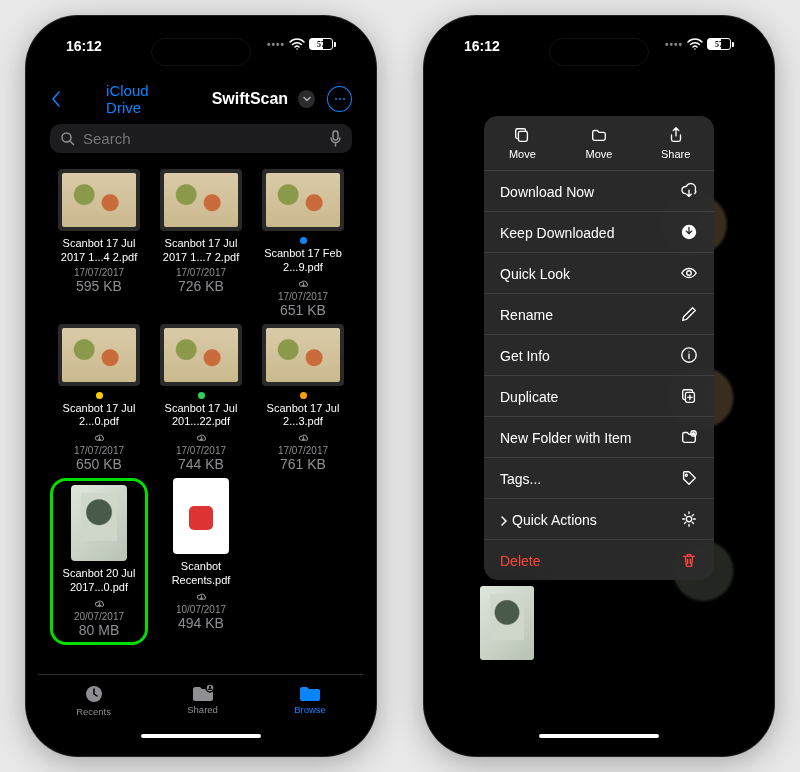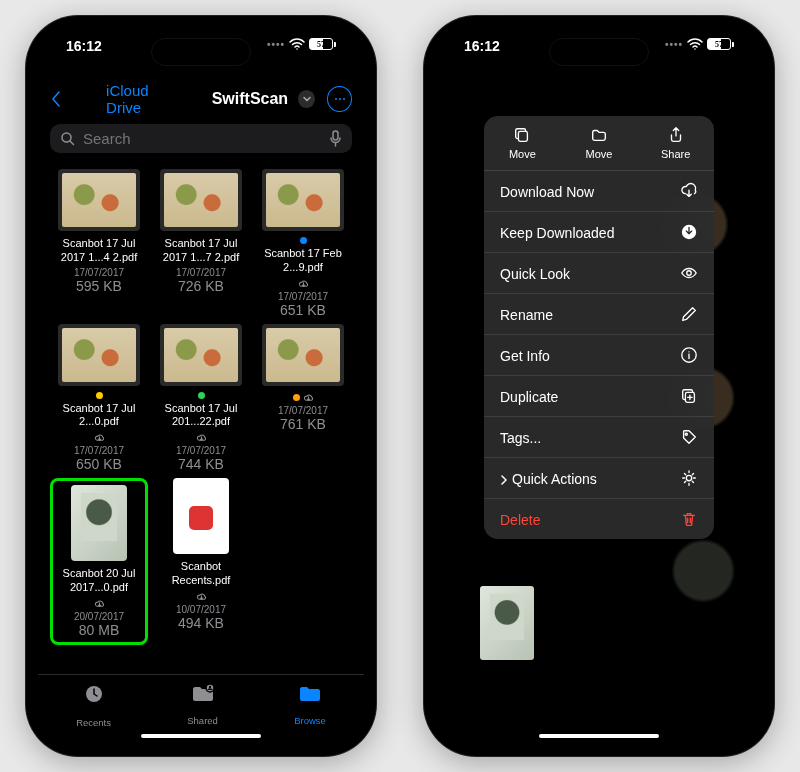--- a/index.html
+++ b/index.html
@@ -118,24 +118,24 @@
   }
   .thumb.book{width:56px;height:76px;background:linear-gradient(135deg,#dfe6dc,#b8c3b4);}
   .thumb.book::before{content:"";position:absolute;inset:8px 10px 20px;background:radial-gradient(circle at 50% 40%,#4a5a48 36%, transparent 40%), #cfd7cb;}
   .thumb.manual{width:56px;height:76px;background:#fff;}
   .thumb.manual::before{content:"";position:absolute;top:28px;left:16px;width:24px;height:24px;background:#d33;border-radius:5px;}
   .fname{font-size:11px;color:#fff;margin-top:6px;line-height:1.25;display:flex;align-items:center;justify-content:center;gap:3px;flex-wrap:wrap;max-width:96px;}
   .fdate{font-size:10px;color:#8e8e93;margin-top:2px;}
   .fsize{font-size:14px;color:#8e8e93;}
   .dot{width:7px;height:7px;border-radius:50%;display:inline-block;flex-shrink:0;}
   .cloud-icon{width:11px;height:11px;display:inline-block;flex-shrink:0;}
-  .highlight{border:3px solid #00e000;border-radius:8px;padding:4px;}
+  .highlight{border:3px solid #00e000;border-radius:16px;padding:4px;}
   
   .tabbar{height:70px;border-top:0.5px solid #2c2c2e;display:flex;justify-content:space-around;align-items:flex-start;padding-top:8px;}
-  .tab{display:flex;flex-direction:column;align-items:center;gap:12px;color:#8e8e93;font-size:9.5px;}
+  .tab{display:flex;flex-direction:column;align-items:center;gap:1px;color:#8e8e93;font-size:9.5px;}
   .tab.active{color:#0a84ff;}
   .home-indicator{position:absolute;bottom:6px;left:50%;transform:translateX(-50%);width:120px;height:4px;background:#fff;border-radius:3px;}
   
   .blur-bg{position:absolute;inset:0;background:#000;filter:blur(0);}
   .blur-bg::before{content:"";position:absolute;inset:50px 0 0;background:
     radial-gradient(circle at 80% 22%, rgba(160,130,90,0.35) 28px, transparent 32px),
     radial-gradient(circle at 82% 48%, rgba(160,130,90,0.35) 28px, transparent 32px),
     radial-gradient(circle at 82% 74%, rgba(120,130,110,0.3) 28px, transparent 32px);
   }
   .menu-panel{
@@ -268,20 +268,21 @@
               <path d="M8 6v5m-1.8-1.8L8 11l1.8-1.8"></path>
             </svg>
           </div>
     <div class="fdate">17/07/2017</div>
     <div class="fsize">744 KB</div>
         </div>
         <div class="file">
     <div class="thumb food"></div>
     <div class="fname">
             <span class="dot" style="background:#ff9f0a"></span>
+            <span>Scanbot 17 Jul 2...3.pdf</span>
             <svg viewBox="0 0 16 14" class="cloud-icon" style="stroke:#8e8e93">
               <path d="M5 11a3 3 0 1 1 .8-5.9A4 4 0 0 1 13 7a2.3 2.3 0 0 1-.6 4H5z"></path>
               <path d="M8 6v5m-1.8-1.8L8 11l1.8-1.8"></path>
             </svg>
           </div>
     <div class="fdate">17/07/2017</div>
     <div class="fsize">761 KB</div>
         </div>
         <div class="file highlight">
     <div class="thumb book"></div>
@@ -415,20 +416,28 @@
           </svg>
       </div>
       <div class="menu-row">
         <span>Duplicate</span>
         <svg class="icon" viewBox="0 0 20 20">
             <rect x="6" y="6" width="10" height="11" rx="2"></rect>
             <path d="M6 14H5a2 2 0 0 1-2-2V5a2 2 0 0 1 2-2h7a2 2 0 0 1 2 2v1M11 9v5M8.5 11.5h5"></path>
           </svg>
       </div>
       <div class="menu-row">
+        <span>New Folder with Item</span>
+        <svg class="icon" viewBox="0 0 20 20">
+            <path d="M3 7c0-1 1-2 2-2h3l2 2h5c1 0 2 1 2 2v5c0 1-1 2-2 2H5c-1 0-2-1-2-2z"></path>
+            <circle cx="15" cy="6" r="3"></circle>
+            <path d="M15 4.5v3M13.5 6h3"></path>
+          </svg>
+      </div>
+      <div class="menu-row">
         <span>Tags...</span>
         <svg class="icon" viewBox="0 0 20 20">
             <path d="M10 3l7 7-7 7-6-6V4a1 1 0 0 1 1-1z"></path>
             <circle cx="7" cy="7" r="1.2"></circle>
           </svg>
       </div>
       <div class="menu-row">
         <span><svg width="8" height="10" style="display:inline;vertical-align:middle;margin-right:4px">
               <path d="M2 1l4 4-4 4"></path>
             </svg><span>Quick Actions</span></span>

